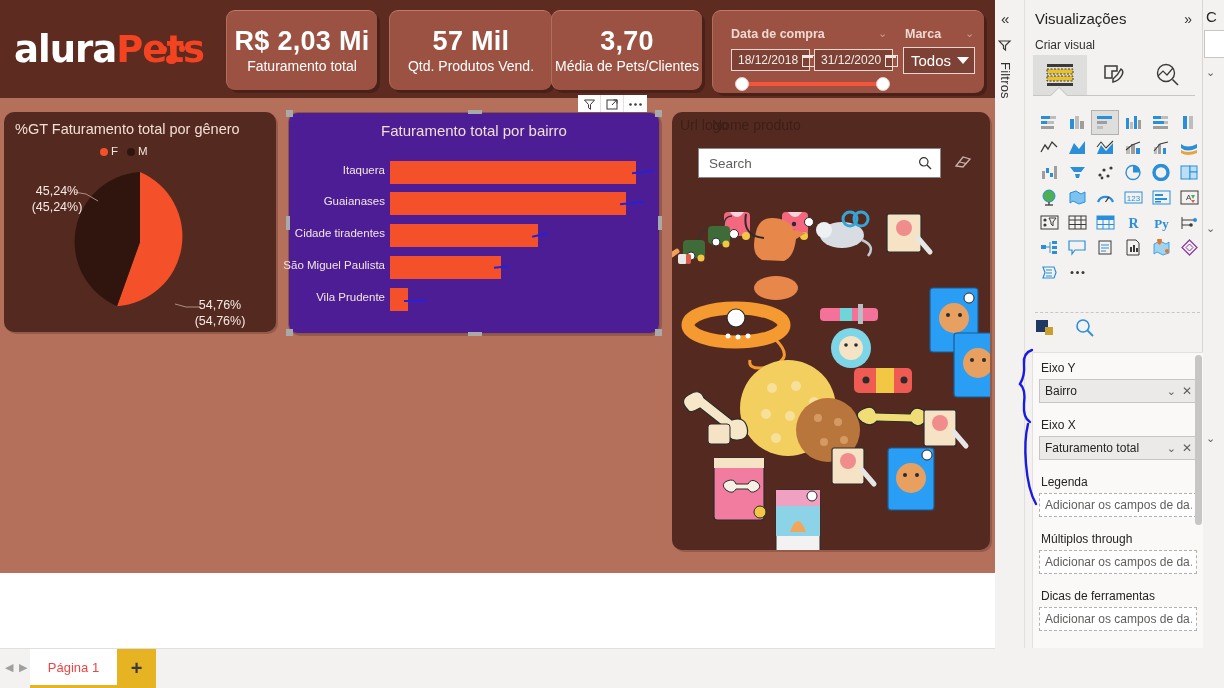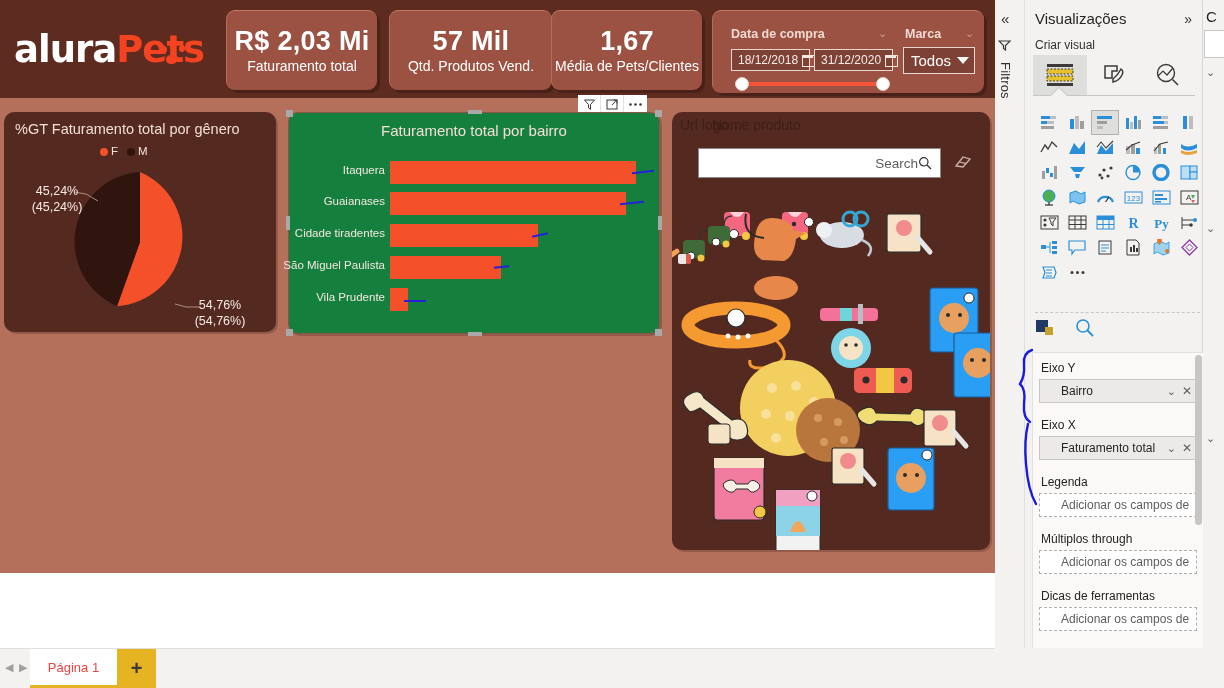--- a/index.html
+++ b/index.html
@@ -96,21 +96,21 @@
   #pieVis .vtitle { left:11px; top:9px; }
   .legend { position:absolute; left:96px; top:33px; display:flex; gap:9px;
             font-size:11.5px; color:#f3e3de; align-items:center; }
   .legend i { width:8px; height:8px; border-radius:50%; display:inline-block;
               margin-right:3px; vertical-align:middle; }
   .pie-lbl { position:absolute; color:#f6e9e4; font-size:12.5px; line-height:1.25;
              text-align:center; }
 
   
   #barVis { left:288px; top:112px; width:372px; height:222px;
-            background:#15803d; border:1px solid #8b5543; }
+            background:#4c1d95; border:1px solid #8b5543; }
   #barVis .vtitle { width:100%; text-align:center; top:9px; font-size:15px; }
   .vhdr-icons { position:absolute; left:578px; top:95px; display:flex; }
   .vhdr-icons .ic { width:23px; height:19px; background:#ffffff;
                     display:flex; align-items:center; justify-content:center;
                     border-right:1px solid #e4e1de; }
   .bar-row { position:absolute; height:29px; }
   .bar-lbl { position:absolute; right:100%; margin-right:5px; top:3px;
              font-size:11.5px; color:#f3e6e1; white-space:nowrap; }
   .bar-fill { position:absolute; left:0; top:0; height:23px; background:#f4502a; }
   .bar-mark { position:absolute; height:2px; background:#2620d8; top:10px; }
@@ -121,21 +121,20 @@
   #lineVis { left:4px; top:340px; width:664px; height:210px; }
   #lineVis .vtitle { left:10px; top:7px; color:#3d1e17; font-size:14px; }
 
   
   #prodVis { left:672px; top:112px; width:318px; height:438px; }
   #prodVis .vtitle { font-size:14px; color:#3d1e17; }
   #searchbox {
     position:absolute; left:26px; top:36px; width:243px; height:30px;
     background:#ffffff; border:1px solid #8a8886; display:flex; align-items:center;
     padding:0 8px 0 10px;
-    text-align:right;
   }
   #searchbox .ph { color:#605e5c; font-size:13.5px; flex:1; }
   .eraser { position:absolute; left:282px; top:42px; }
 
   
   #paneStrip {
     position:absolute; left:995px; top:0; width:30px; height:688px;
     background:#f3f2f1; border-right:1px solid #e1dfdd;
   }
   #collapseAll { position:absolute; left:6px; top:10px; color:#323130; font-size:15px; cursor:default; }
@@ -170,21 +169,21 @@
   .grid-sep { position:absolute; left:1035px; top:312px; width:165px; border-top:1px dashed #c8c6c4; }
   #extraRow { position:absolute; left:1035px; top:318px; display:flex; gap:18px; }
 
   #wells {
     position:absolute; left:1032px; top:352px; width:172px; height:336px;
     background:#faf9f8; border:1px solid #e3e1df; overflow:hidden;
   }
   .well-label { font-size:12px; color:#252423; padding:8px 0 4px 8px; }
   .well-box {
     margin:0 6px 7px 6px; height:24px; border:1px dashed #b3b0ad; background:#fff;
-    display:flex; align-items:center; padding:0 4px 0 21px; font-size:12px; color:#252423;
+    display:flex; align-items:center; padding:0 4px 0 5px; font-size:12px; color:#252423;
   }
   .well-box.filled { background:#eceaE8; border:1px solid #c8c6c4; }
   .well-box .nm { flex:1; white-space:nowrap; overflow:hidden; }
   .well-box .cv { color:#605e5c; font-size:11px; margin-right:6px; }
   .well-box .xx { color:#605e5c; font-size:12px; }
   .well-box.placeholder { color:#605e5c; }
   #wellScroll { position:absolute; right:1px; top:2px; width:7px; height:170px;
     background:#c8c6c4; border-radius:4px; }
 
   
@@ -235,21 +234,21 @@
 
   <div class="kpi" id="kpi1">
     <div class="val">R$ 2,03 Mi</div>
     <div class="lbl">Faturamento total</div>
   </div>
   <div class="kpi" id="kpi2">
     <div class="val">57 Mil</div>
     <div class="lbl">Qtd. Produtos Vend.</div>
   </div>
   <div class="kpi" id="kpi3">
-    <div class="val">1,67</div>
+    <div class="val">3,70</div>
     <div class="lbl">Média de Pets/Clientes</div>
   </div>
 
   <div id="slicer">
     <div class="sl-title" style="left:18px; top:16px;">Data de compra</div>
     <div class="sl-chev" style="left:165px; top:16px;">⌄</div>
     <div class="sl-title" style="left:192px; top:16px;">Marca</div>
     <div class="sl-chev" style="left:252px; top:16px;">⌄</div>
 
     <div class="date-box" style="left:18px; width:79px;">

